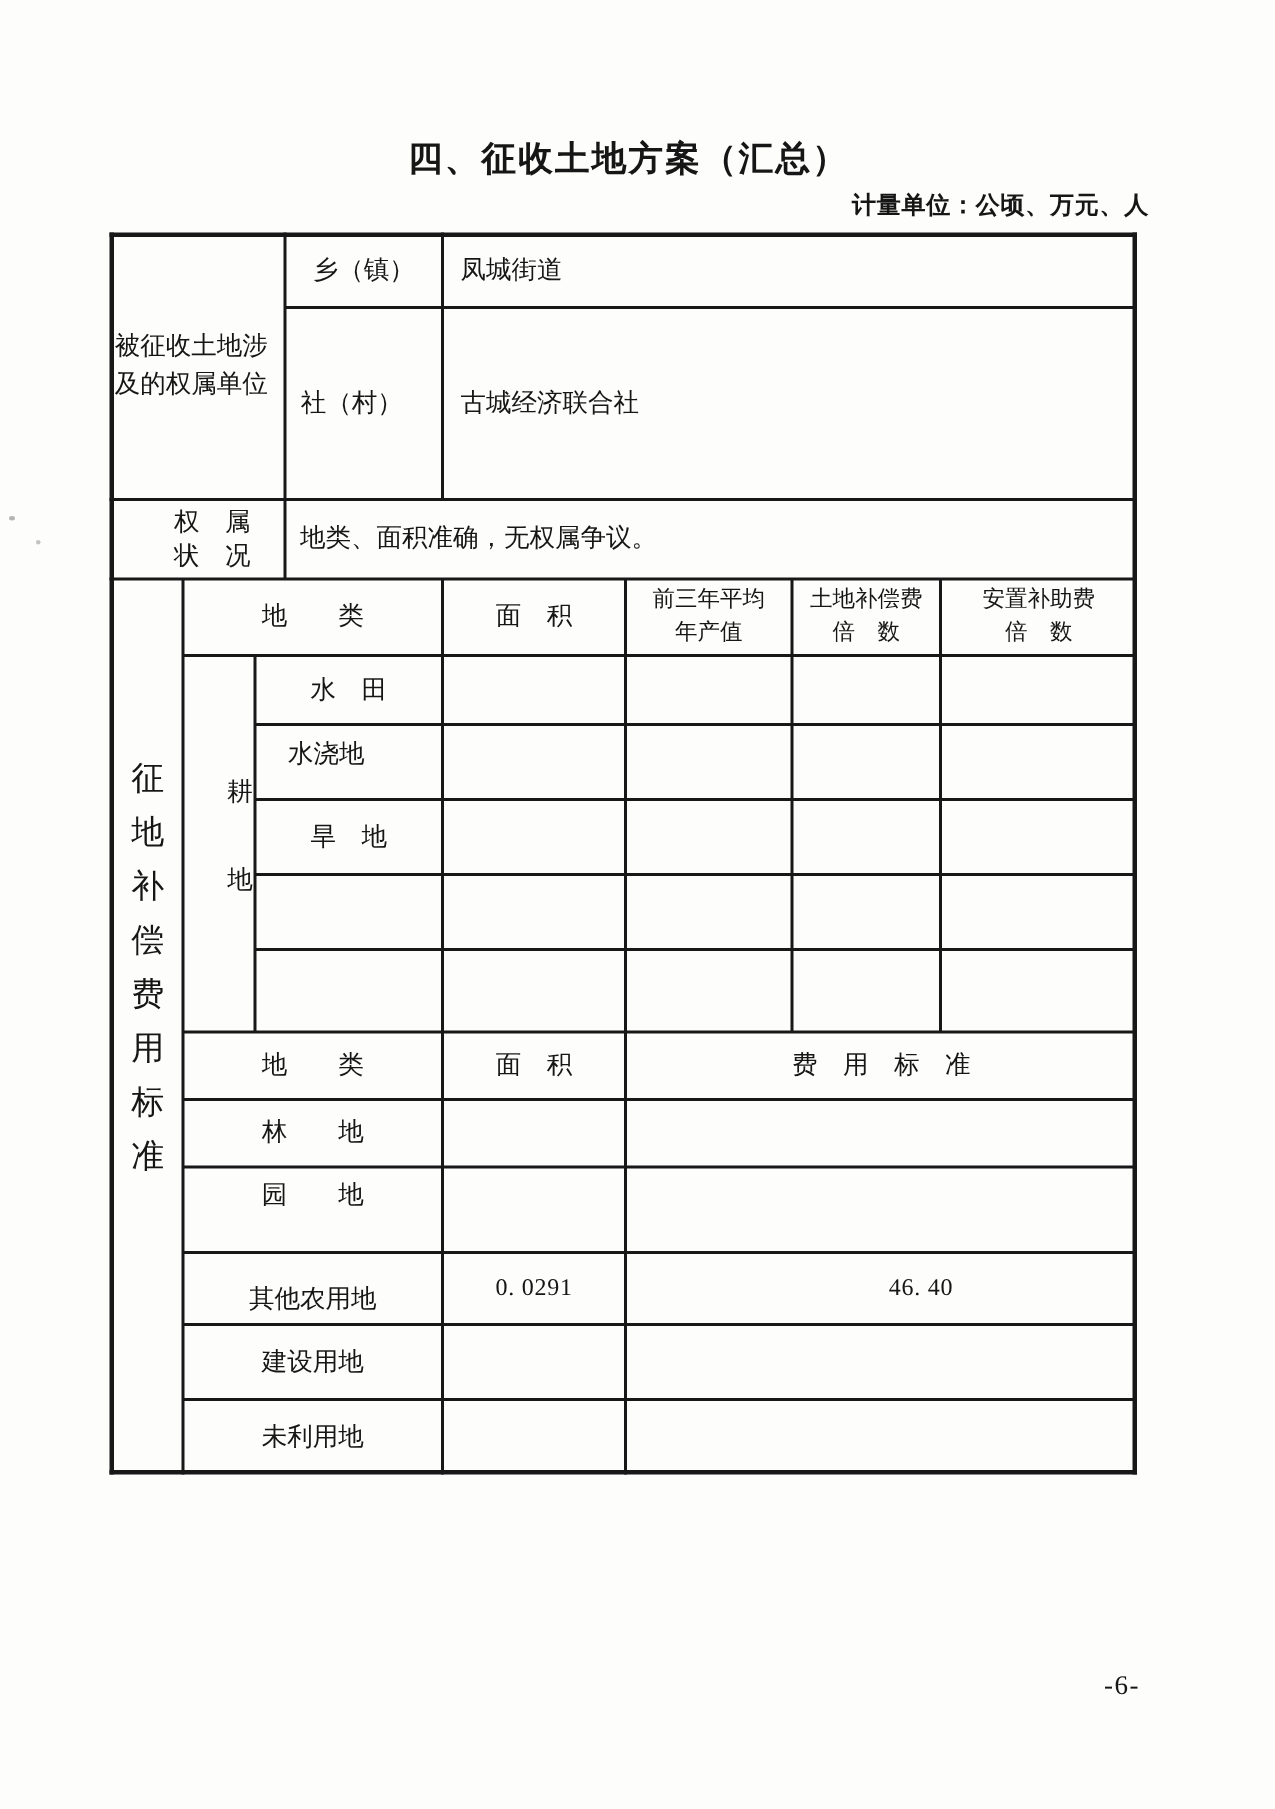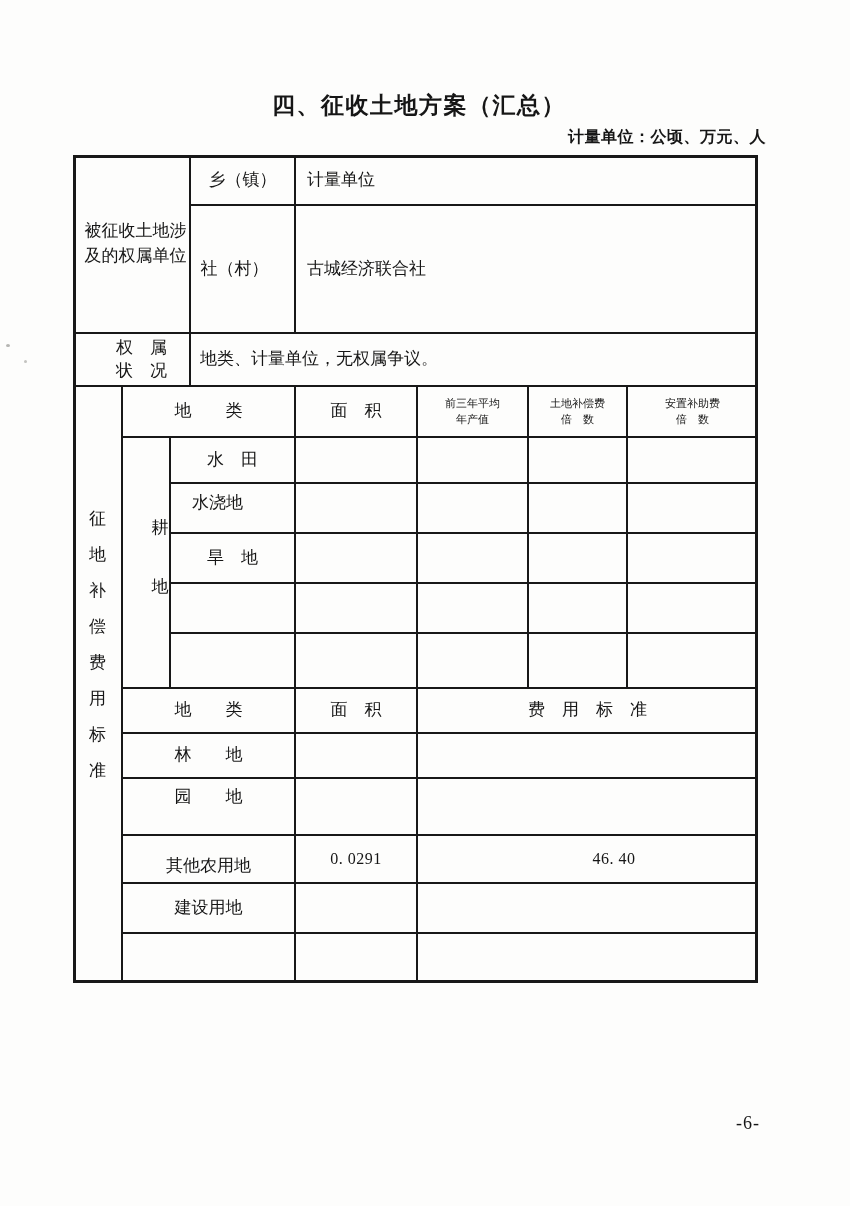--- a/index.html
+++ b/index.html
@@ -24,23 +24,23 @@
   }
   .doc-table{
     position:absolute;left:73px;top:155px;width:685px;height:828px;
   }
   .ln{position:absolute;background:#181818;}
   .cell{
     position:absolute;display:flex;align-items:center;justify-content:center;
     text-align:center;font-size:17px;line-height:1.45;
   }
   .cell.left{justify-content:flex-start;text-align:left;padding-left:12px;box-sizing:border-box;}
-  .cell .wrapblock{width:110px;text-align:right;}
-  .cell.small{font-size:11px;line-height:1.45;}
-  .vtext{width:20px;word-break:break-all;line-break:anywhere;text-align:center;font-size:17px;line-height:36px;}
+  .cell .wrapblock{width:110px;text-align:left;}
+  .cell.small{font-size:15px;line-height:1.45;}
+  .vtext{width:20px;word-break:break-all;line-break:anywhere;text-align:center;font-size:22px;line-height:36px;}
   .vtext2{width:20px;word-break:break-all;line-break:anywhere;text-align:center;font-size:17px;line-height:59px;margin-left:28px;}
   .num{font-size:16px;letter-spacing:.5px;}
   .page-number{
     position:absolute;left:736px;top:1113px;font-size:18px;letter-spacing:1px;
   }
   .speck{position:absolute;border-radius:50%;}
 </style>
 </head>
 <body>
 
@@ -75,31 +75,31 @@
   <i class="ln" style="left:96px;top:282px;width:2px;height:251px"></i>
   <i class="ln" style="left:221px;top:231px;width:2px;height:597px"></i>
   <i class="ln" style="left:343px;top:231px;width:2px;height:597px"></i>
   <i class="ln" style="left:454px;top:231px;width:2px;height:302px"></i>
   <i class="ln" style="left:553px;top:231px;width:2px;height:302px"></i>
 
   <div class="cell" style="left:0;top:0;width:117px;height:178px">
     <div class="wrapblock">被征收土地涉及的权属单位</div>
   </div>
   <div class="cell" style="left:117px;top:0;width:105px;height:50px">乡（镇）</div>
-  <div class="cell left" style="left:222px;top:0;width:463px;height:50px">计量单位</div>
+  <div class="cell left" style="left:222px;top:0;width:463px;height:50px">凤城街道</div>
   <div class="cell" style="left:117px;top:50px;width:89px;height:128px">社（村）</div>
   <div class="cell left" style="left:222px;top:50px;width:378px;height:128px">古城经济联合社</div>
 
   <div class="cell" style="left:0;top:178px;width:137px;height:53px;line-height:1.3">
     <div>
       <div>权　属</div>
       <div>状　况</div>
     </div>
   </div>
-  <div class="cell left" style="left:117px;top:178px;width:568px;height:53px;padding-left:10px">地类、计量单位，无权属争议。</div>
+  <div class="cell left" style="left:117px;top:178px;width:568px;height:53px;padding-left:10px">地类、面积准确，无权属争议。</div>
 
   <div class="cell" style="left:0;top:231px;width:49px;height:597px;padding-bottom:80px;box-sizing:border-box">
     <div class="vtext">征地补偿费用标准</div>
   </div>
 
   <div class="cell" style="left:49px;top:231px;width:173px;height:51px">地　　类</div>
   <div class="cell" style="left:222px;top:231px;width:122px;height:51px">面　积</div>
   <div class="cell small" style="left:344px;top:231px;width:111px;height:51px">
     <div>
       <div>前三年平均</div>
@@ -129,18 +129,19 @@
   <div class="cell" style="left:49px;top:533px;width:173px;height:45px">地　　类</div>
   <div class="cell" style="left:222px;top:533px;width:122px;height:45px">面　积</div>
   <div class="cell" style="left:344px;top:533px;width:341px;height:45px">费　用　标　准</div>
 
   <div class="cell" style="left:49px;top:578px;width:173px;height:45px">林　　地</div>
   <div class="cell" style="left:49px;top:623px;width:173px;height:39px">园　　地</div>
   <div class="cell" style="left:49px;top:680px;width:173px;height:63px">其他农用地</div>
   <div class="cell num" style="left:222px;top:680px;width:122px;height:48px">0. 0291</div>
   <div class="cell num" style="left:344px;top:680px;width:394px;height:48px">46. 40</div>
   <div class="cell" style="left:49px;top:728px;width:173px;height:50px">建设用地</div>
+  <div class="cell" style="left:49px;top:778px;width:173px;height:50px">未利用地</div>
 </div>
 
 <div class="speck" style="left:6px;top:344px;width:4px;height:3px;background:#b5b5b2"></div>
 <div class="speck" style="left:24px;top:360px;width:3px;height:3px;background:#c3c3c0"></div>
 
 <div class="page-number">-6-</div>
 
 </body></html>

